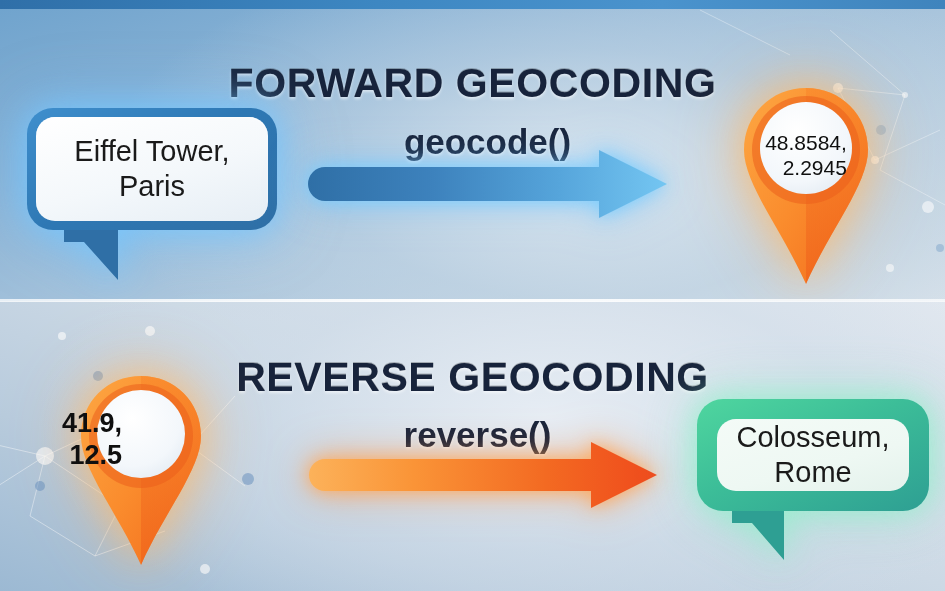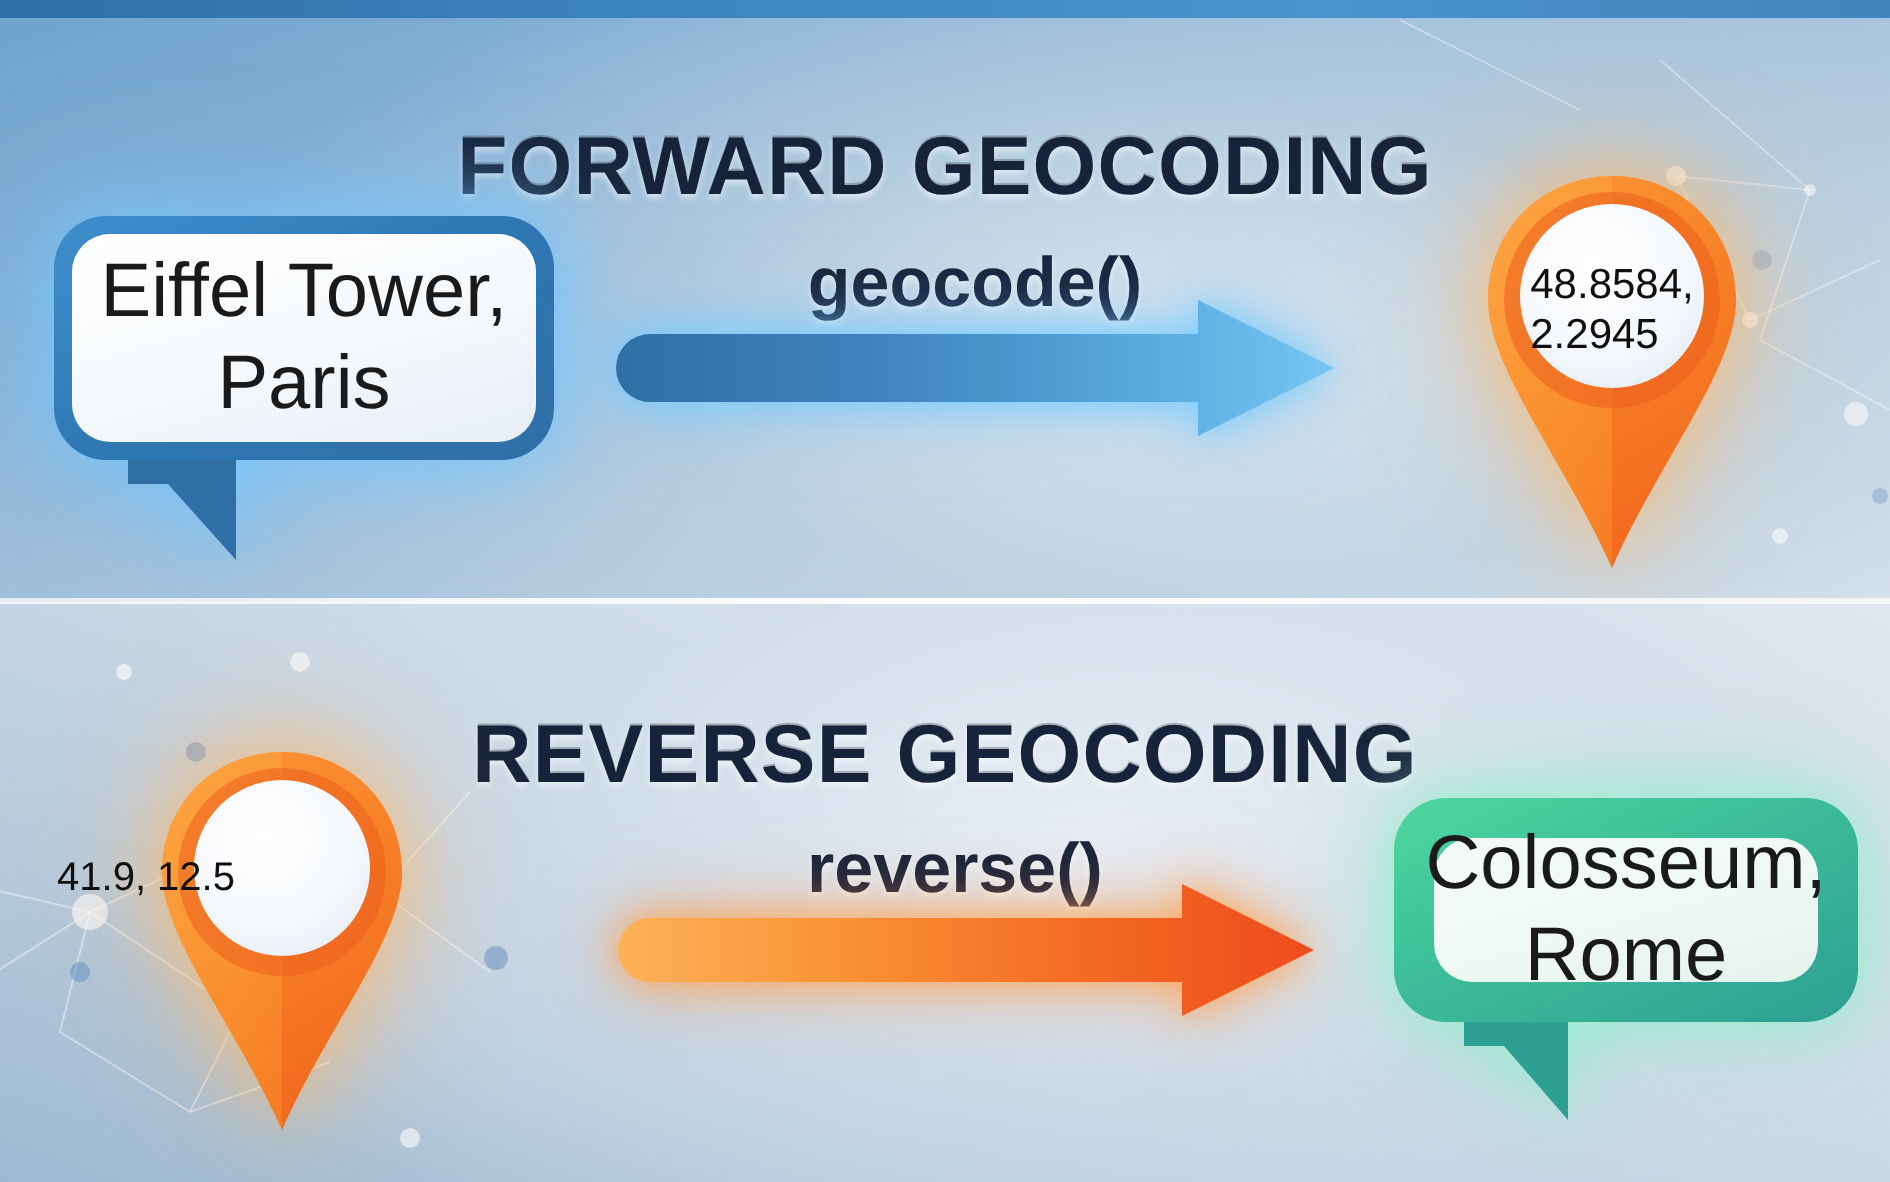--- a/index.html
+++ b/index.html
@@ -83,21 +83,21 @@
     position: absolute;
   }
   .bubble-box {
     position: absolute;
     border-radius: 26px;
     box-sizing: border-box;
     display: flex;
     align-items: center;
     justify-content: center;
     text-align: center;
-    font-size: 38px;
+    font-size: 29px;
     line-height: 1.22;
     color: #1a1a1a;
   }
 
   
   .bubble-blue-wrap {
     left: 18px;
     top: 100px;
     width: 268px;
     height: 182px;
@@ -195,21 +195,21 @@
   }
   .pin-top {
     left: 730px;
     top: 82px;
     width: 152px;
     height: 208px;
     filter: drop-shadow(0 0 20px rgba(255,190,110,0.75)) drop-shadow(0 0 34px rgba(255,165,80,0.4));
   }
   .pin-label {
     position: absolute;
-    text-align: left;
+    text-align: right;
     color: #0f0f0f;
     line-height: 1.18;
     white-space: pre-line;
     display: flex;
     align-items: center;
     justify-content: center;
   }
   .pin-top-label {
     left: 757px;
     top: 112px;
@@ -351,21 +351,21 @@
             <stop offset="70%" stop-color="#f3f7fb"></stop>
             <stop offset="100%" stop-color="#e3ebf3"></stop>
           </radialGradient>
         </defs>
         <path d="M73 6 C39 6 13 32 13 66 C13 99 50 143 73 195 C96 143 133 99 133 66 C133 32 107 6 73 6 Z" fill="url(#pinBodyA2)"></path>
         <path d="M73 6 C107 6 133 32 133 66 C133 99 96 143 73 195 L73 6 Z" fill="url(#pinBodyB2)" opacity="0.55"></path>
         <circle cx="73" cy="66" r="52" fill="#eb5f1c" opacity="0.55"></circle>
         <circle cx="73" cy="64" r="44" fill="url(#pinInner2)"></circle>
       </svg>
     </div>
-    <div class="pin-label" style="left:24px;top:99px;width:98px;height:80px;font-size:20px;">41.9, 12.5</div>
+    <div class="pin-label" style="left:24px;top:99px;width:98px;height:80px;font-size:27px;font-weight:bold;">41.9, 12.5</div>
 
     <div class="arrow-label" style="left:300px;top:114px;width:355px;">reverse()</div>
     <div class="arrow-wrap" style="left:305px;top:139px;width:355px;height:70px;
          filter:drop-shadow(0 0 9px rgba(255,170,90,0.9)) drop-shadow(0 0 18px rgba(255,140,60,0.5));">
       <svg width="355" height="70" viewBox="0 0 355 70">
         <defs>
           <linearGradient id="gradArrowOrange" x1="0" y1="0" x2="1" y2="0">
             <stop offset="0%" stop-color="#fcb25a"></stop>
             <stop offset="30%" stop-color="#fa9437"></stop>
             <stop offset="68%" stop-color="#f36a22"></stop>

